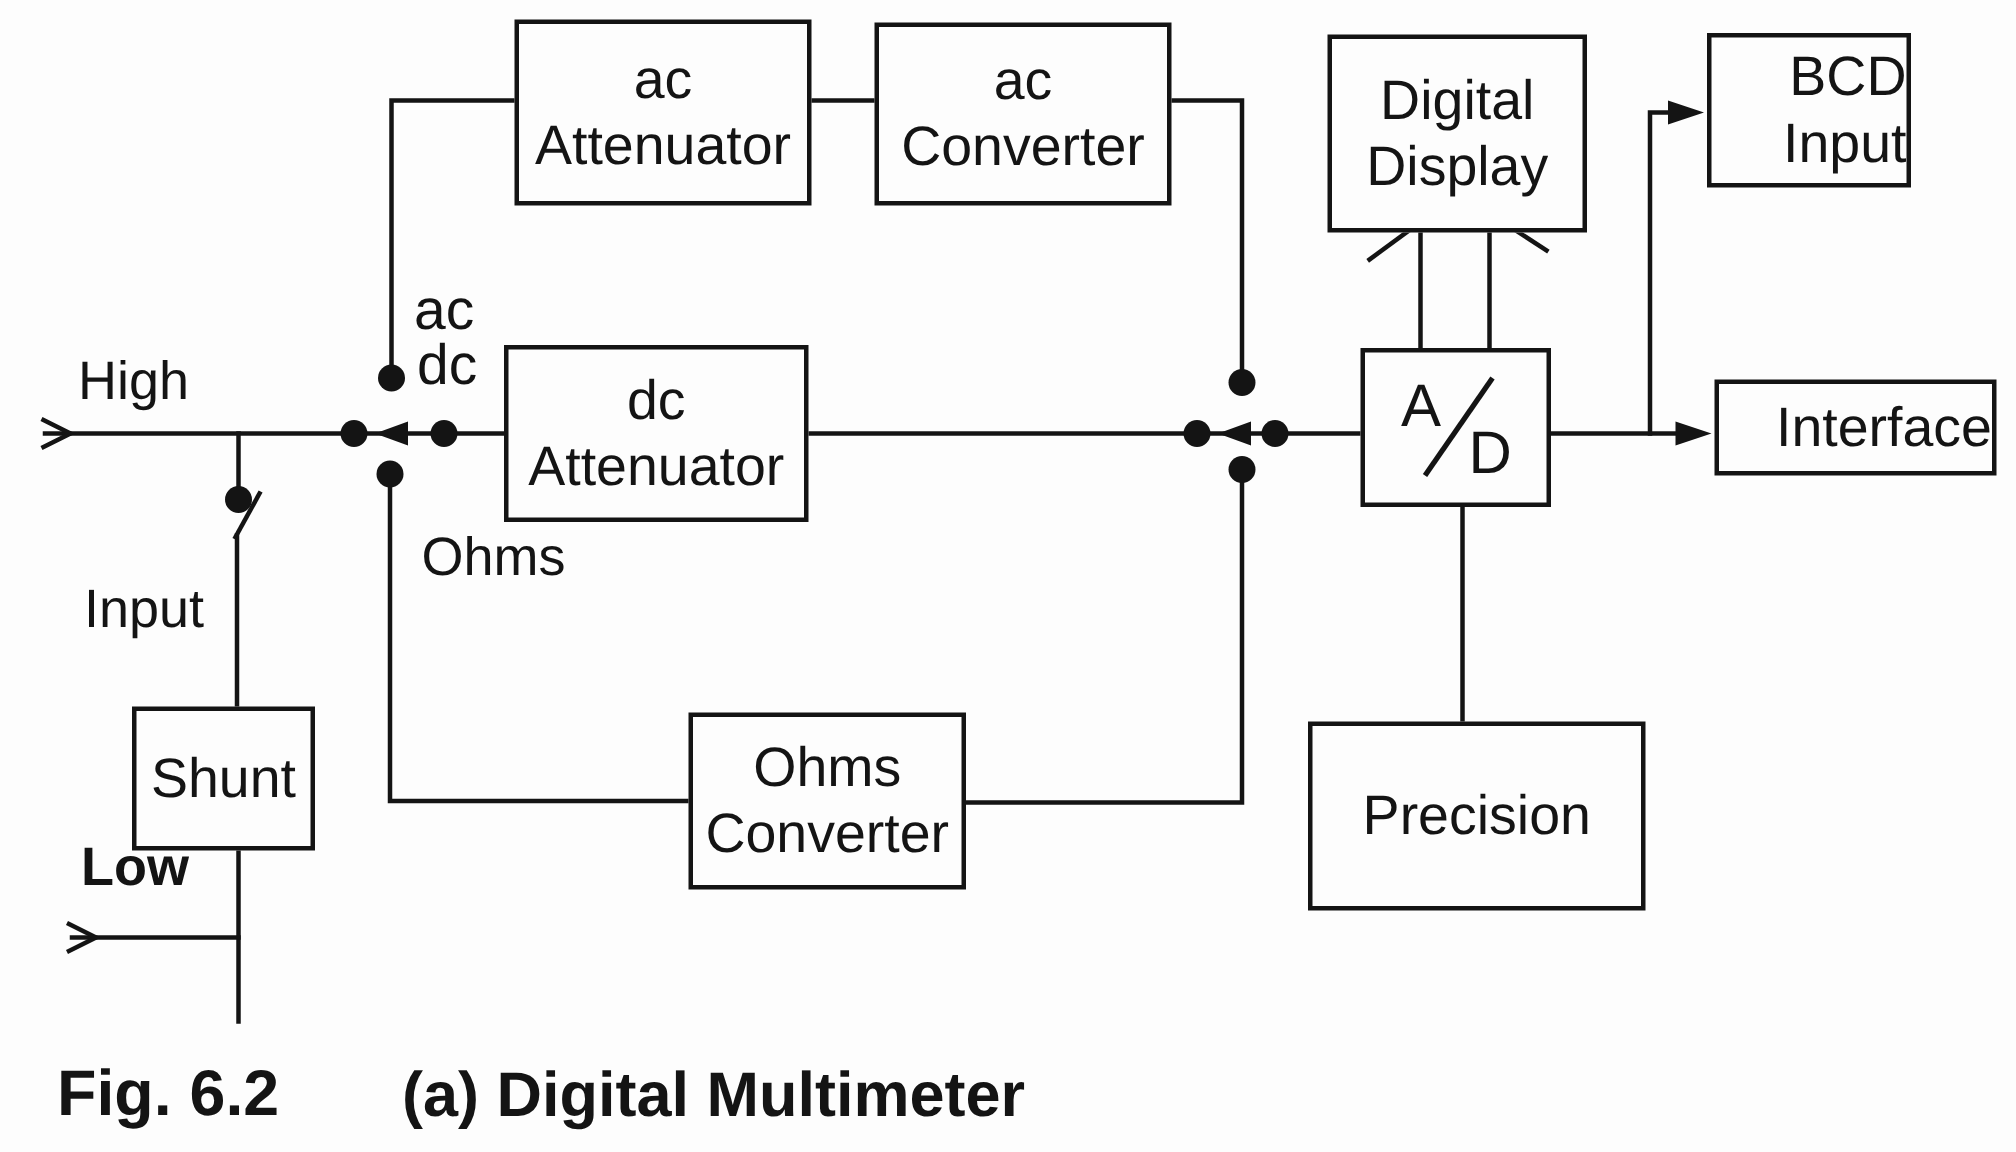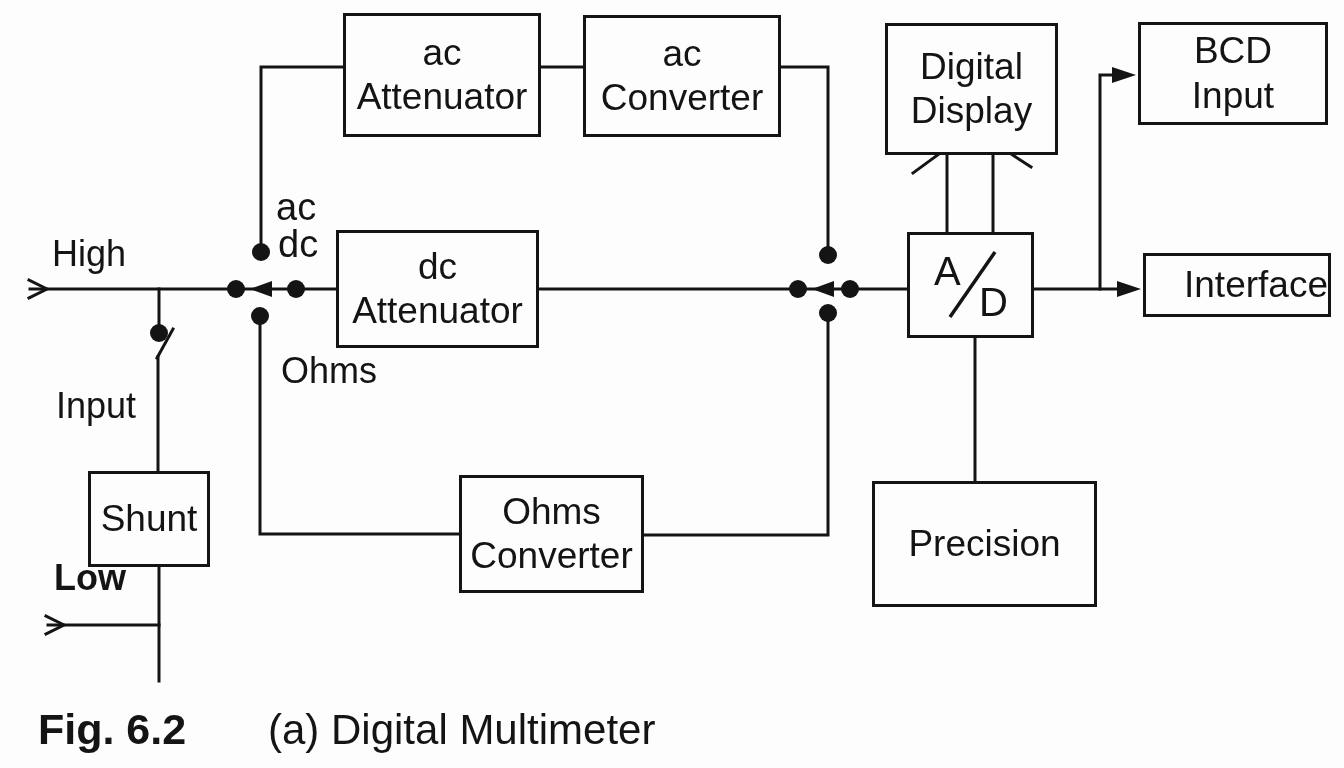--- a/index.html
+++ b/index.html
@@ -15,42 +15,42 @@
     display:flex; flex-direction:column; align-items:center; justify-content:center;
     text-align:center; font-size:37px; line-height:1.2; white-space:nowrap;
   }
   .box span { display:block; }
   .lbl { position:absolute; font-size:36px; line-height:1; white-space:nowrap; }
   
   .b-ac-att   { left:343px;  top:13px;  width:198px; height:124px; }
   .b-ac-conv  { left:583px;  top:15px;  width:198px; height:122px; }
   .b-dc-att   { left:336px;  top:230px; width:203px; height:118px; }
   .b-display  { left:885px;  top:23px;  width:173px; height:132px;align-items:center; }
-  .b-bcd      { left:1138px; top:22px;  width:190px; height:103px; }
+  .b-bcd      { left:1138px; top:22px;  width:136px; height:103px;align-items:flex-end; }
   .b-ad       { left:907px;  top:232px; width:127px; height:106px; }
   .b-iface    { left:1143px; top:253px; width:188px; height:64px;align-items:flex-end;  }
   .b-shunt    { left:88px;   top:471px; width:122px; height:96px;  }
   .b-ohms-conv{ left:459px;  top:475px; width:185px; height:118px; }
   .b-precref  { left:872px;  top:481px; width:225px; height:126px; }
   
   .b-ad { display:block; }
   .ad-letter { position:absolute; font-size:40px; line-height:1; }
   .ad-a { left:24px; top:16px; }
   .ad-d { left:69px; top:47px; }
   .ad-slash { position:absolute; left:0; top:0; color:var(--ink,#141414); }
   
   .l-high  { left:52px;  top:236px; }
   .l-input { left:56px;  top:388px; }
   .l-low   { left:54px;  top:560px;font-weight:bold; }
   .l-ac    { left:276px; top:188px; font-size:38px; }
   .l-dc    { left:278px; top:225px; font-size:38px; }
   .l-ohms  { left:281px; top:353px; }
   
   .cap-label { left:38px;  top:708px; font-size:43px; font-weight:bold; }
-  .cap-title { left:268px; top:709px; font-size:42px; }
+  .cap-title { left:268px; top:709px; font-size:42px;font-weight:bold; }
 </style>
 </head>
 <body>
 
 <div id="stage">
 
   <svg class="wires" width="1344" height="768" viewBox="0 0 1344 768" fill="none" stroke="currentColor" stroke-width="3" stroke-linecap="square">
 
     <path d="M30,289 H336"></path>
     <path d="M538,289 H907"></path>

